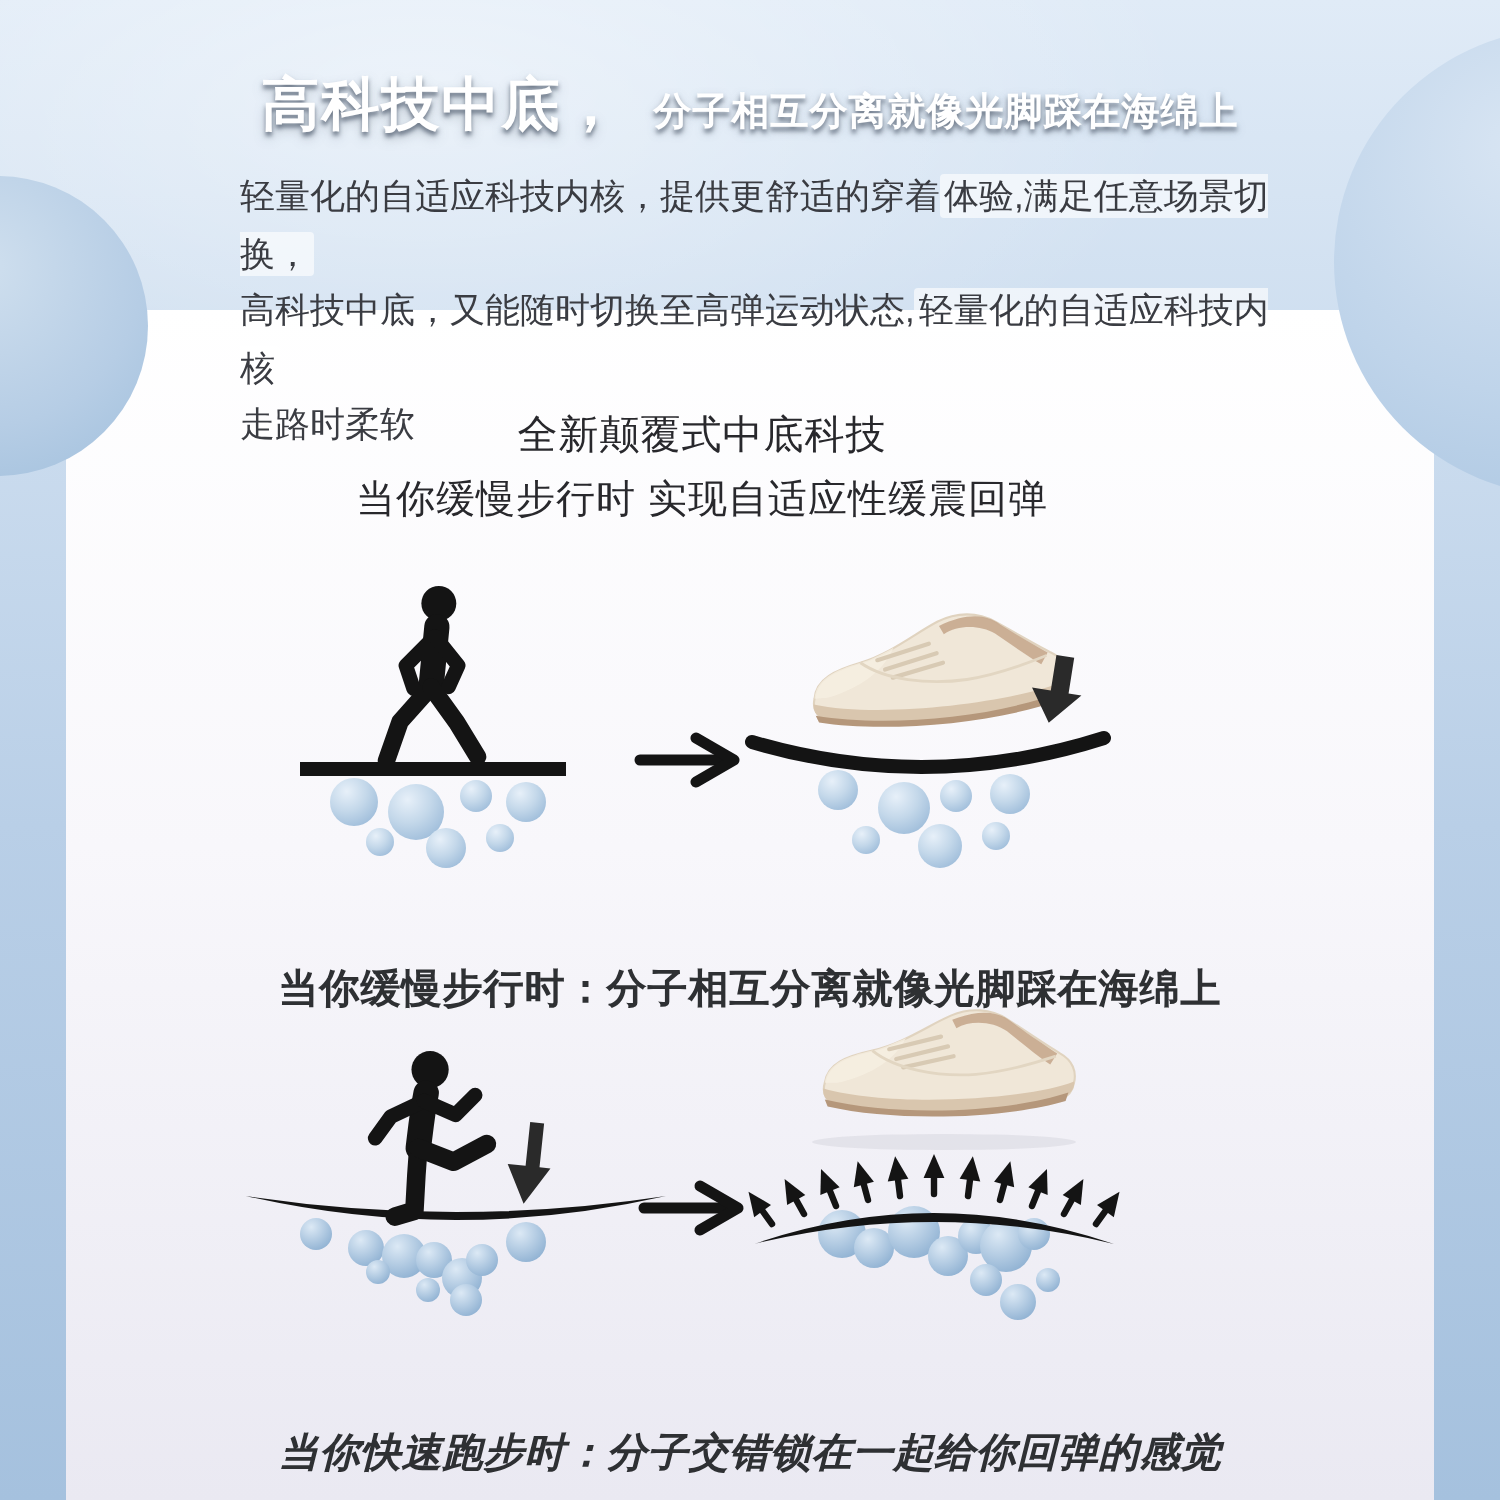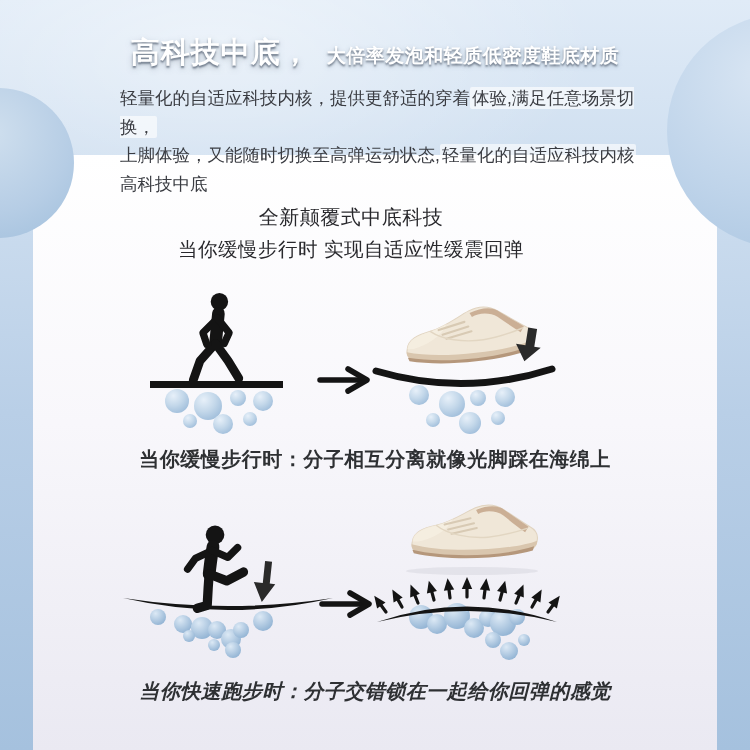--- a/index.html
+++ b/index.html
@@ -23,42 +23,42 @@
   .subtitle{font-size:19px;font-weight:700;color:#ffffff;letter-spacing:.5px;
         text-shadow:0 2px 2px rgba(96,108,124,.8),0 2px 5px rgba(96,108,124,.35);}
   .intro{position:absolute;left:120px;top:84px;width:520px;z-index:6;
         font-size:17.5px;line-height:28.5px;font-weight:500;color:#3a3c42;}
   .hl{background:rgba(255,255,255,.62);padding:1px 2px;border-radius:2px;}
   .h1{position:absolute;left:33px;top:204px;width:684px;text-align:center;z-index:6;
         font-size:20px;color:#28282c;letter-spacing:.5px;transform:translateX(-24px);}
   .h2{position:absolute;left:33px;top:236px;width:684px;text-align:center;z-index:6;
         font-size:19.5px;color:#28282c;letter-spacing:.5px;transform:translateX(-24px);}
   .caption{position:absolute;left:33px;width:684px;text-align:center;z-index:6;
-        font-size:20px;font-weight:700;color:#2e3033;letter-spacing:.5px;}
+        font-size:20px;font-weight:700;color:#2e3033;letter-spacing:.5px;margin-top:35px;}
   .cap1{top:446px;} .cap2{top:678px;font-style:italic;}
   .illo{position:absolute;inset:0;z-index:4;pointer-events:none;}
 </style>
 </head>
 <body>
 
 <div class="stage">
 
   <div class="card"></div>
   <div class="circle right"></div>
   <div class="circle left"></div>
 
   <div class="title-row">
     <span class="title">高科技中底，</span>
-    <span class="subtitle">大倍率发泡和轻质低密度鞋底材质</span>
+    <span class="subtitle">分子相互分离就像光脚踩在海绵上</span>
   </div>
 
   <div class="intro">
     <div><span>轻量化的自适应科技内核，提供更舒适的穿着</span><span class="hl">体验,满足任意场景切换，</span></div>
-    <div><span>上脚体验，又能随时切换至高弹运动状态,</span><span class="hl">轻量化的自适应科技内核</span></div>
-    <div><span>高科技中底</span></div>
+    <div><span>高科技中底，又能随时切换至高弹运动状态,</span><span class="hl">轻量化的自适应科技内核</span></div>
+    <div><span>走路时柔软</span></div>
   </div>
 
   <div class="h1">全新颠覆式中底科技</div>
   <div class="h2">当你缓慢步行时 实现自适应性缓震回弹</div>
 
   <svg class="illo" viewBox="0 0 750 750">
     <defs>
       <radialGradient id="bubA" cx="35%" cy="28%" r="75%">
         <stop offset="0" stop-color="#e7f0f9"></stop>
           <stop offset="0.55" stop-color="#c4d8ea"></stop>

